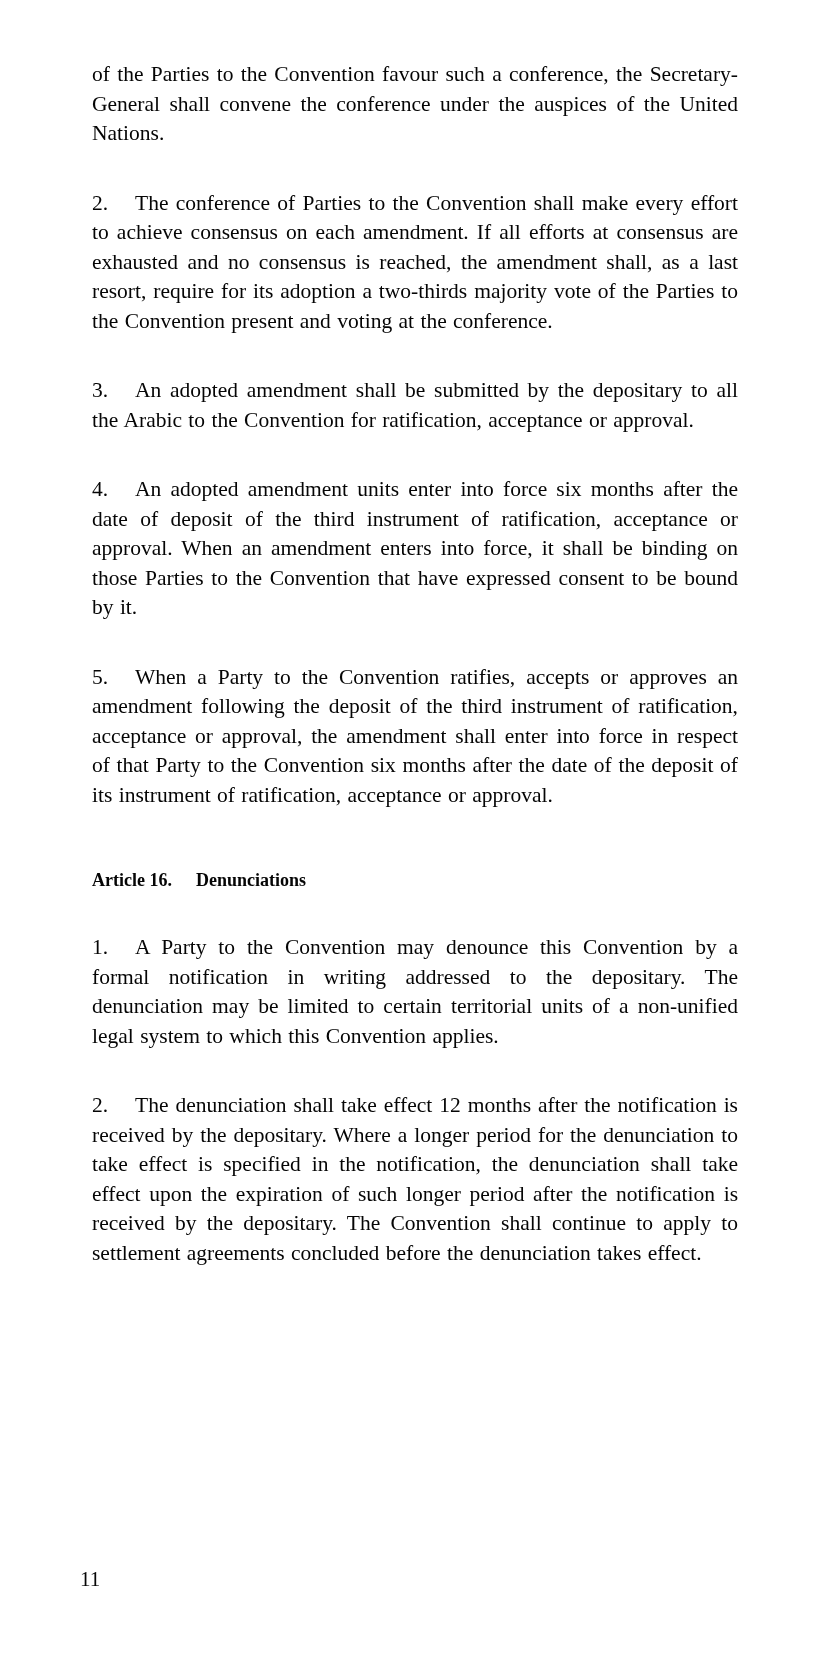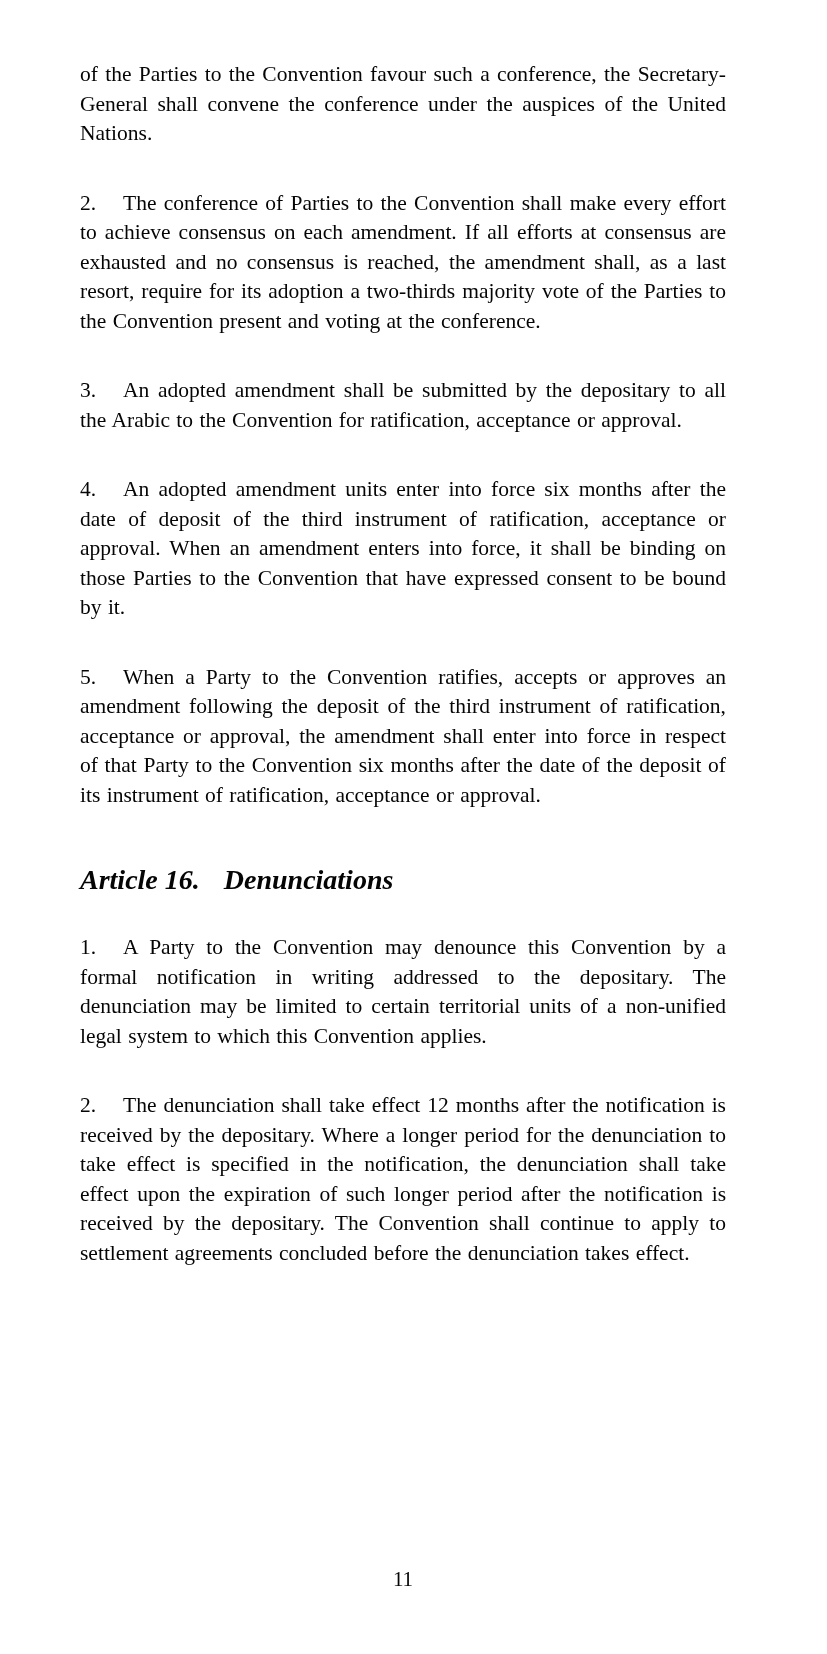--- a/index.html
+++ b/index.html
@@ -11,51 +11,49 @@
     position: relative;
     width: 827px;
     height: 1654px;
     background: #ffffff;
     font-family: "Liberation Serif", "DejaVu Serif", serif;
     color: #050505;
     overflow: hidden;
   }
   .content {
     position: absolute;
-    left: 80px;
+    left: 92px;
     top: 60px;
     width: 646px;
   }
   .para {
     font-size: 21.5px;
     line-height: 29.5px;
     text-align: justify;
     word-spacing: 1px;
     margin: 0 0 40px 0;
   }
   .num {
     display: inline-block;
     width: 43px;
   }
   .article-heading {
-    font-size: 28px;
+    font-size: 18px;
     line-height: 30px;
     font-weight: bold;
-    font-style: italic;
     margin: 55px 0 38px 0;
   }
   .article-label {
     margin-right: 24px;
   }
   .page-number {
     position: absolute;
     top: 1566px;
     left: 80px;
     width: 646px;
-    text-align: center;
     font-size: 21px;
     line-height: 26px;
   }
 </style>
 </head>
 <body>
 
 <div class="page">
   <div class="content">
 

